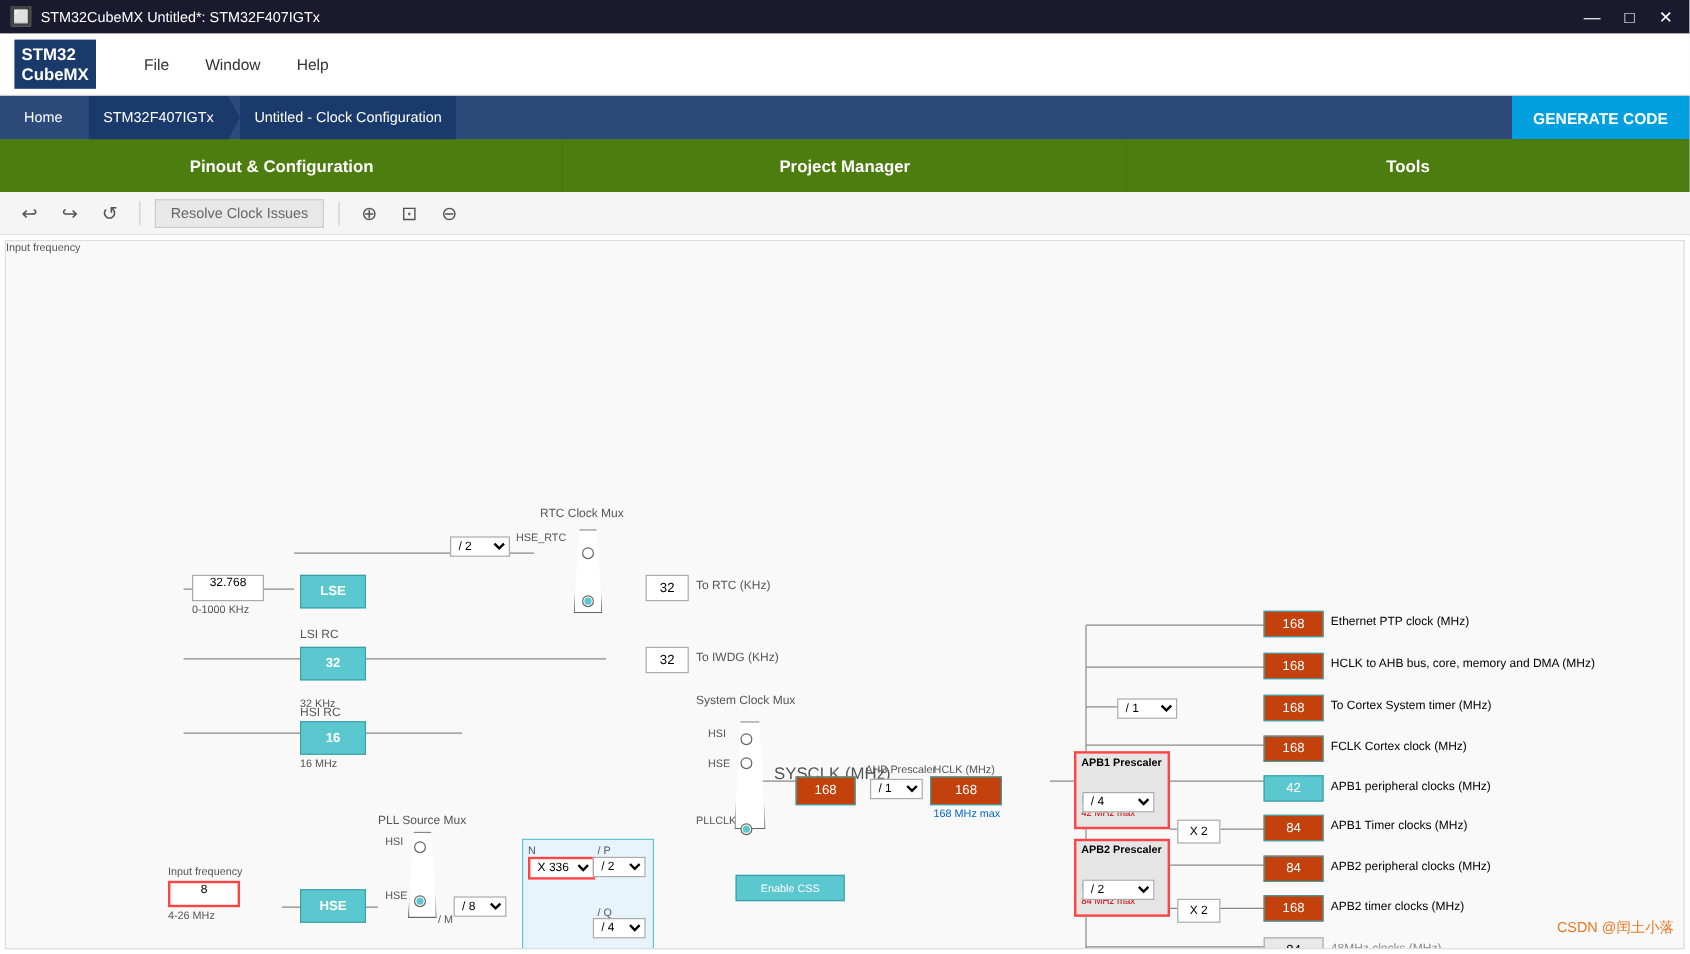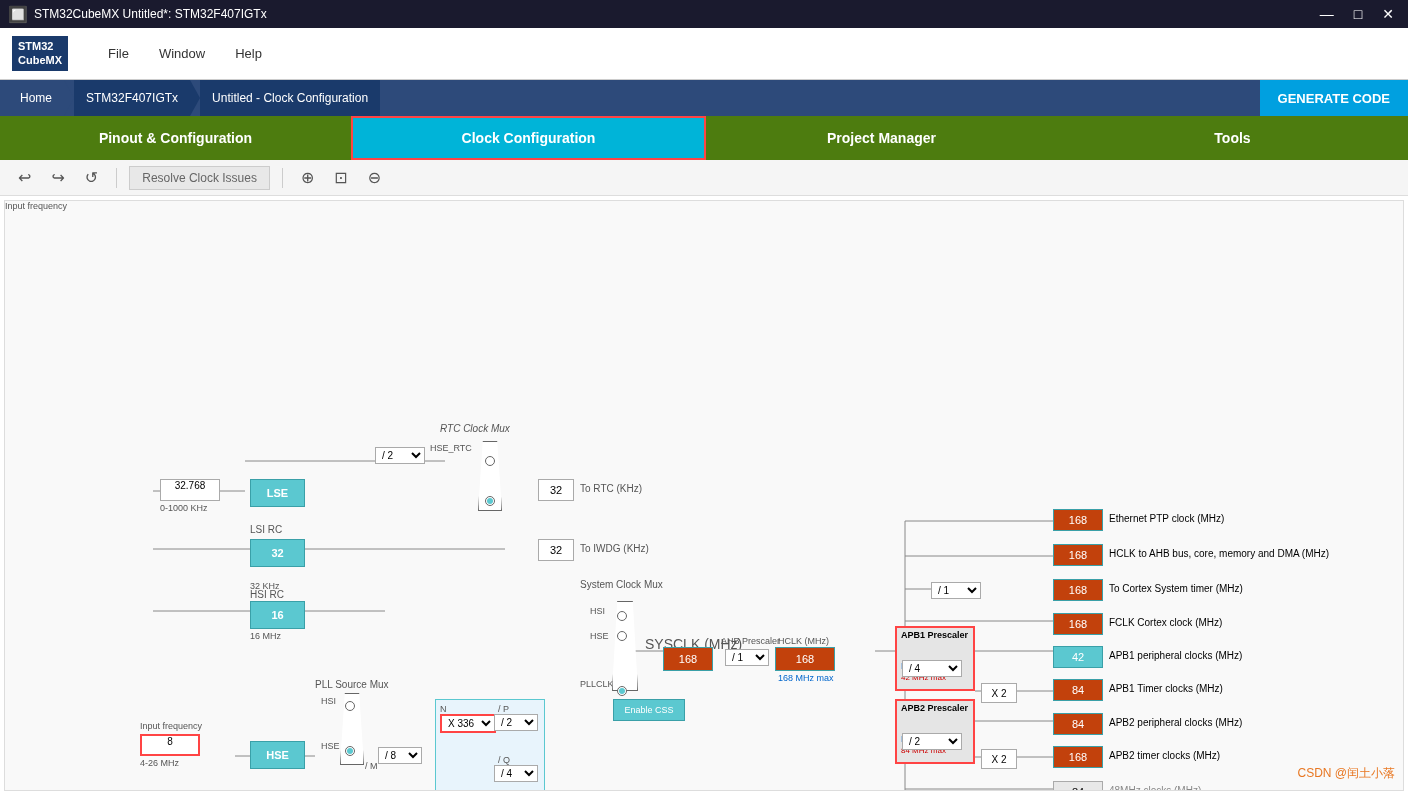--- a/index.html
+++ b/index.html
@@ -24,21 +24,21 @@
     .menubar {
       background: #ffffff;
       height: 52px;
       display: flex;
       align-items: center;
       padding: 0 12px;
       border-bottom: 1px solid #ccc;
       gap: 40px;
     }
     .logo-area { display: flex; align-items: center; gap: 4px; }
-    .logo-box { background: #1a3a6b; color: white; font-size: 11px; font-weight: bold; padding: 4px 6px; line-height: 1.2; }
+    .logo-box { background: #1a3a6b; color: white; font-size: 14px; font-weight: bold; padding: 4px 6px; line-height: 1.2; }
     .menu-items { display: flex; gap: 30px; }
     .menu-item { font-size: 13px; cursor: pointer; color: #333; }
     .menu-icons { margin-left: auto; display: flex; align-items: center; gap: 12px; }
     .menu-icon-circle { width: 36px; height: 36px; border-radius: 50%; display: flex; align-items: center; justify-content: center; font-size: 11px; color: white; font-weight: bold; }
 
     
     .breadcrumb-bar {
       background: #2d4a7a;
       height: 36px;
       display: flex;
@@ -267,23 +267,20 @@
   <div class="breadcrumb-arrow"></div>
   <div class="breadcrumb-item active">STM32F407IGTx</div>
   <div class="breadcrumb-arrow active"></div>
   <div class="breadcrumb-item active">Untitled - Clock Configuration</div>
   <button class="generate-btn">GENERATE CODE</button>
 </div>
 
 <div class="tab-bar">
   <div class="tab">
     <span>Pinout &amp; Configuration</span>
-  </div>
-  <div class="tab active">
-    <span>Clock Configuration</span>
   </div>
   <div class="tab">
     <span>Project Manager</span>
   </div>
   <div class="tab">
     <span>Tools</span>
   </div>
 </div>
 
 <div class="toolbar">
@@ -350,21 +347,21 @@
 
     <div style="position:absolute;left:245px;top:388px;font-size:10px;color:#555;">HSI RC</div>
     <div class="clk-box" style="left:245px;top:400px;width:55px;height:28px;">16</div>
     <div style="position:absolute;left:245px;top:430px;font-size:9px;color:#555;">16 MHz</div>
 
     <div style="position:absolute;left:135px;top:520px;font-size:9px;color:#555;">Input frequency</div>
     <div class="freq-input hse" style="left:135px;top:533px;width:60px;height:22px;">8</div>
     <div class="clk-box" style="left:245px;top:540px;width:55px;height:28px;">HSE</div>
     <div style="position:absolute;left:135px;top:557px;font-size:9px;color:#555;">4-26 MHz</div>
 
-    <div style="position:absolute;left:435px;top:222px;font-size:10px;color:#555;font-style:italic;">RTC Clock Mux</div>
+    <div style="position:absolute;left:445px;top:222px;font-size:10px;color:#555;">RTC Clock Mux</div>
 
     <select class="clk-select" style="left:370px;top:246px;width:50px;">
       <option>/ 2</option><option>/ 4</option><option>/ 8</option>
     </select>
     <div style="position:absolute;left:425px;top:242px;font-size:9px;color:#555;">HSE_RTC</div>
 
     <div style="position:absolute;left:473px;top:240px;width:24px;height:70px;background:white;border:1px solid #666;clip-path:polygon(20% 0%,80% 0%,100% 100%,0% 100%);"></div>
 
     <div class="radio-dot" style="left:480px;top:255px;"></div>
     <div class="radio-dot selected" style="left:480px;top:295px;"></div>
@@ -382,21 +379,21 @@
 
     <div style="position:absolute;left:607px;top:400px;width:26px;height:90px;background:white;border:1px solid #666;clip-path:polygon(20% 0%,80% 0%,100% 100%,0% 100%);"></div>
 
     <div class="radio-dot" style="left:612px;top:410px;"></div>
     <div class="radio-dot" style="left:612px;top:430px;"></div>
     <div class="radio-dot selected" style="left:612px;top:485px;"></div>
 
     <div style="position:absolute;left:640px;top:435px;font-size:14px;color:#555;">SYSCLK (MHz)</div>
     <div class="clk-value clk-168" style="left:658px;top:446px;width:50px;height:24px;">168</div>
 
-    <div class="blue-btn" style="position:absolute;left:608px;top:498px;width:72px;height:22px;font-size:9px;">Enable CSS</div>
+    <div class="blue-btn" style="position:absolute;left:608px;top:528px;width:91px;height:22px;font-size:9px;">Enable CSS</div>
 
     <div style="position:absolute;left:716px;top:435px;font-size:9px;color:#555;">AHB Prescaler</div>
     <select class="clk-select" style="left:720px;top:448px;width:44px;">
       <option>/ 1</option><option>/ 2</option><option>/ 4</option>
     </select>
 
     <div style="position:absolute;left:773px;top:435px;font-size:9px;color:#555;">HCLK (MHz)</div>
     <div class="clk-value clk-168" style="left:770px;top:446px;width:60px;height:24px;">168</div>
     <div style="position:absolute;left:773px;top:472px;font-size:9px;color:#0066cc;">168 MHz max</div>
 

